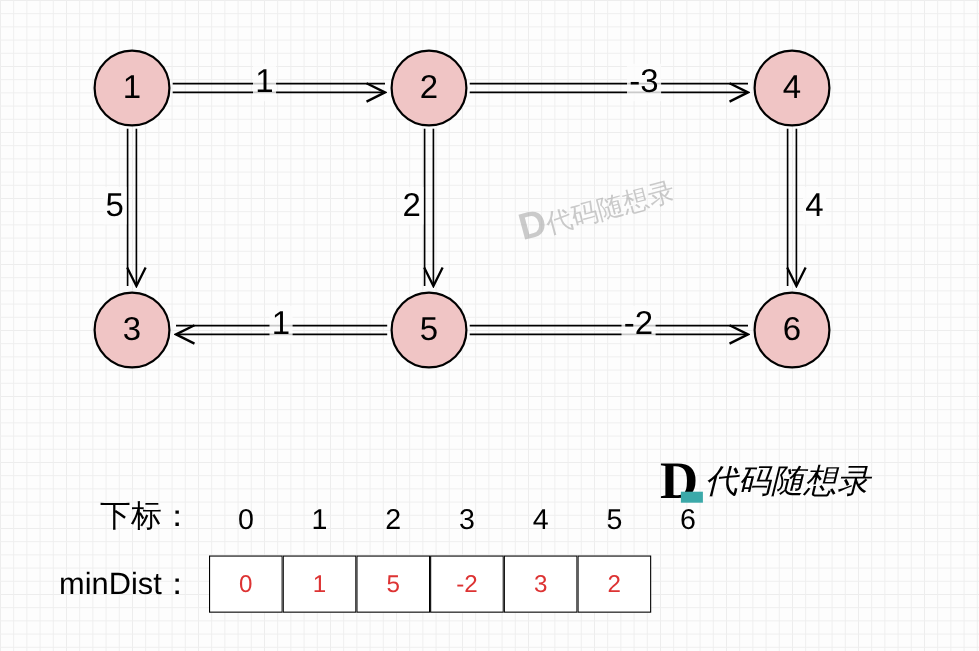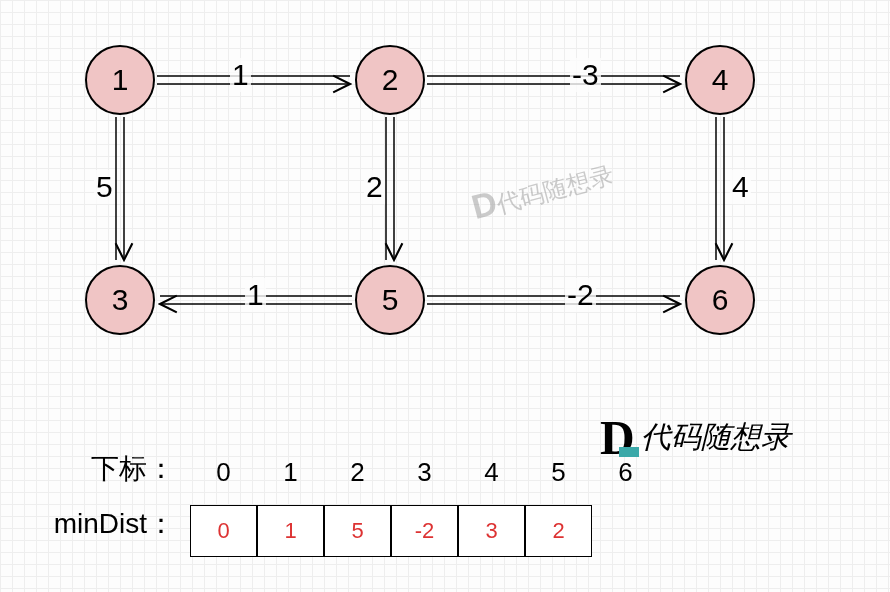--- a/index.html
+++ b/index.html
@@ -87,21 +87,21 @@
     font-family: Arial, sans-serif;
   }
   .index-cell {
     width: 67px;
     text-align: center;
     font-size: 26px;
   }
   .table-row {
     position: absolute;
     display: flex;
-    align-items: flex-start;
+    align-items: center;
   }
   .dist-cell {
     width: 67px;
     height: 52px;
     border: 1px solid #000;
     display: flex;
     align-items: center;
     justify-content: center;
     font-size: 22px;
     background: #fff;

